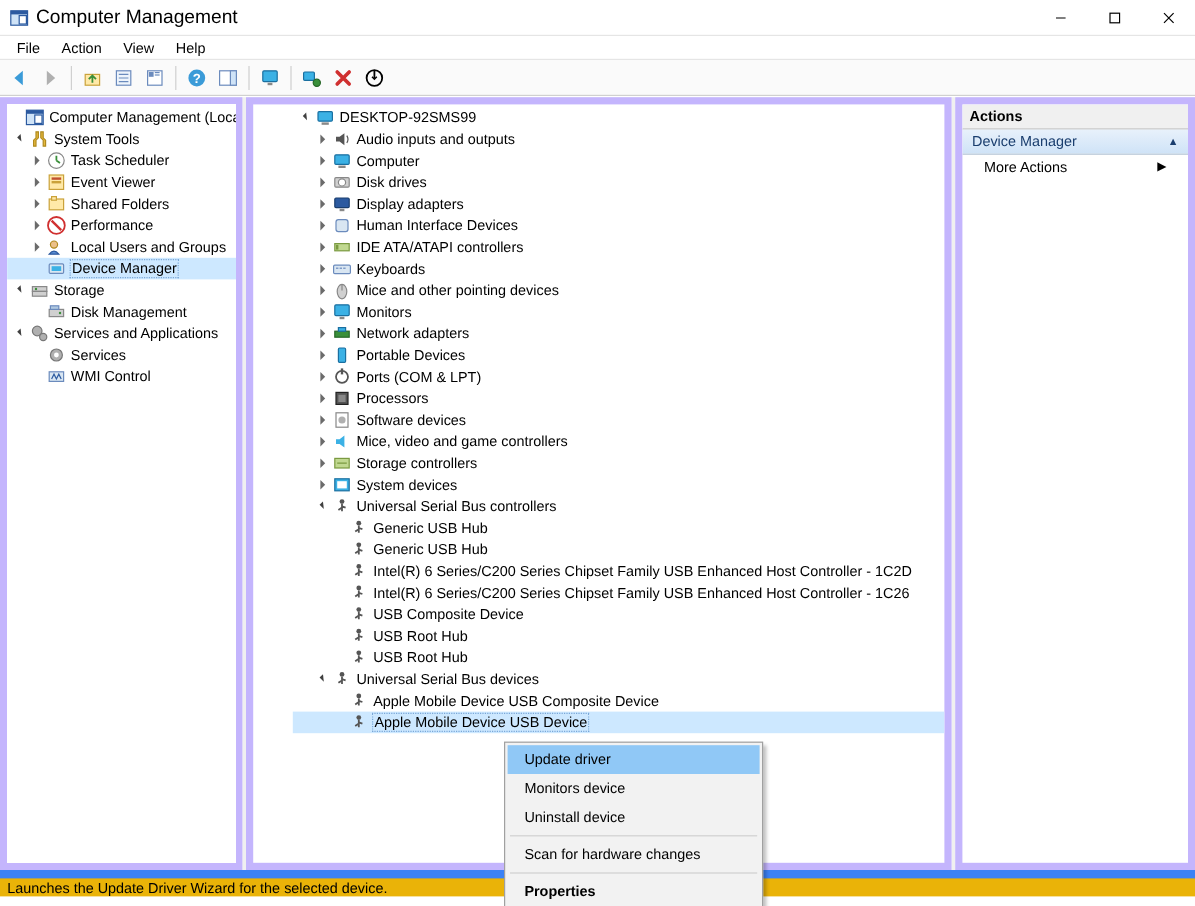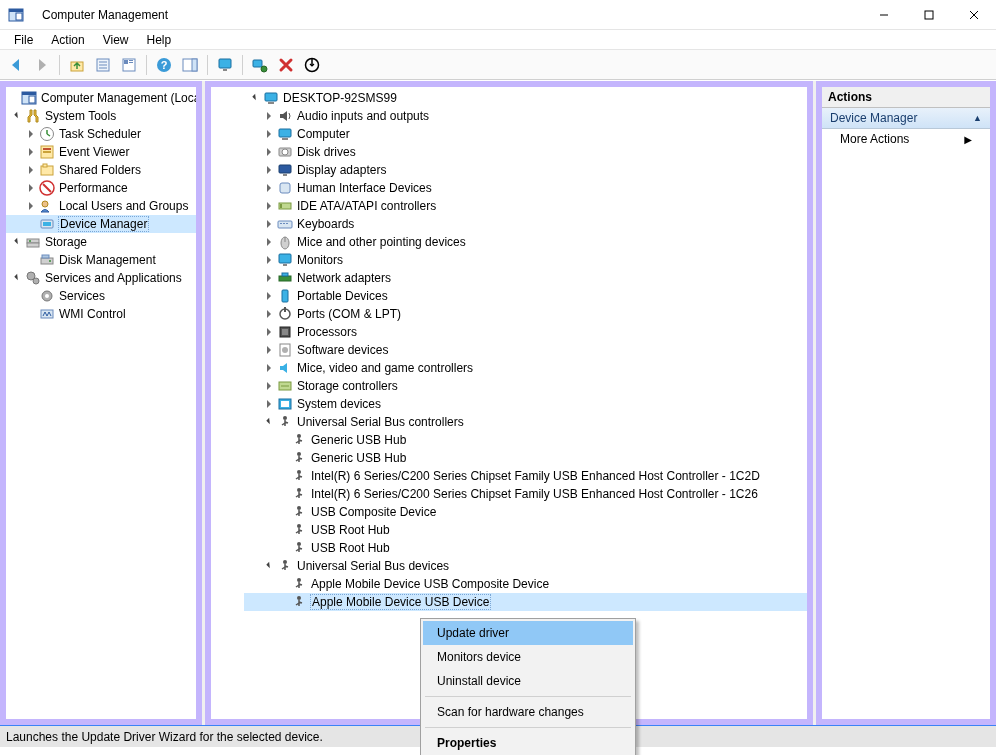--- a/index.html
+++ b/index.html
@@ -21,21 +21,21 @@
     display: flex;
     align-items: center;
     border-bottom: 1px solid #e5e5e5;
     background: #fff;
   }
   .titlebar .app-icon {
     width: 16px; height: 16px;
     margin: 0 6px 0 8px;
     display: inline-flex; align-items: center; justify-content: center;
   }
-  .titlebar .title { font-size: 12px; margin-left: 12px; }
+  .titlebar .title { font-size: 16px; }
   .titlebar .spacer { flex: 1; }
   .win-controls { display: flex; }
   .win-btn {
     width: 45px; height: 30px;
     display: flex; align-items: center; justify-content: center;
     font-size: 13px; color: #000;
   }
 
   
   .menubar {
@@ -80,21 +80,21 @@
   }
   .pane {
     border: 6px solid #c4b5fd;
     margin: 0;
     background: #fff;
     overflow: auto;
     position: relative;
   }
   .pane-left { width: 202px; flex-shrink: 0; }
   .pane-center { flex: 1; padding-left: 33px; }
-  .pane-right { width: 180px; flex-shrink: 0; }
+  .pane-right { width: 200px; flex-shrink: 0; }
 
   .splitter { width: 3px; background: #f0f0f0; cursor: col-resize; }
 
   
   .tree { padding: 2px 0; }
   .tree-row {
     display: flex;
     align-items: center;
     height: 18px;
     white-space: nowrap;
@@ -192,22 +192,22 @@
   .ctx-sep {
     height: 1px;
     background: #d0d0d0;
     margin: 3px 2px;
   }
   .ctx-item.bold { font-weight: bold; }
 
   
   .statusbar {
     height: 22px;
-    border-top: 1px solid #3b82f6;
-    background: #e5e5e5;
+    border-top: 7px solid #3b82f6;
+    background: #eab308;
     display: flex;
     align-items: center;
     padding: 0 6px;
     font-size: 12px;
   }
 
   
   svg.icon16 { width: 16px; height: 16px; }
 
   

